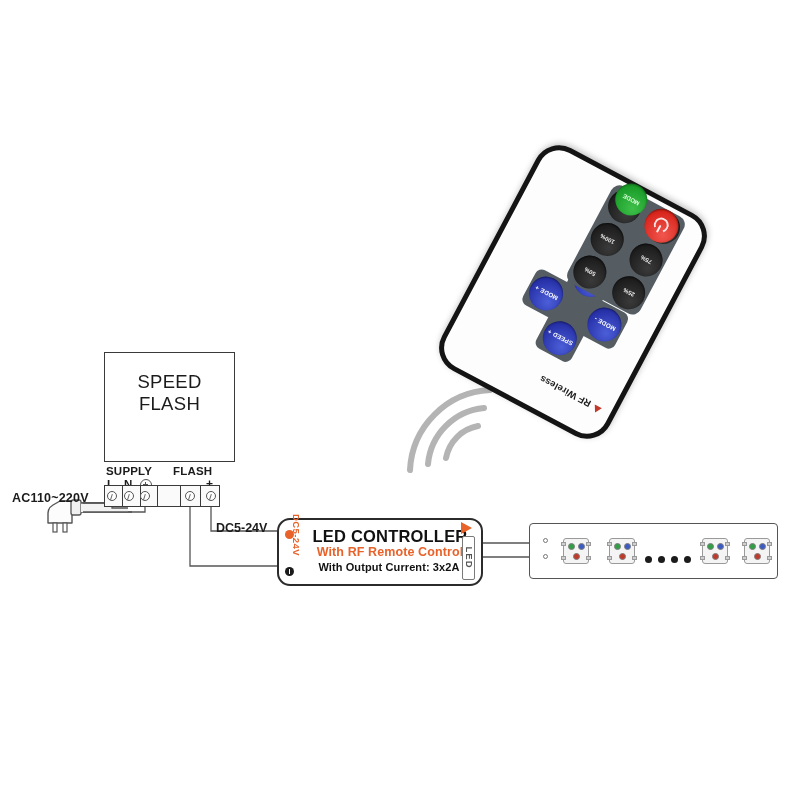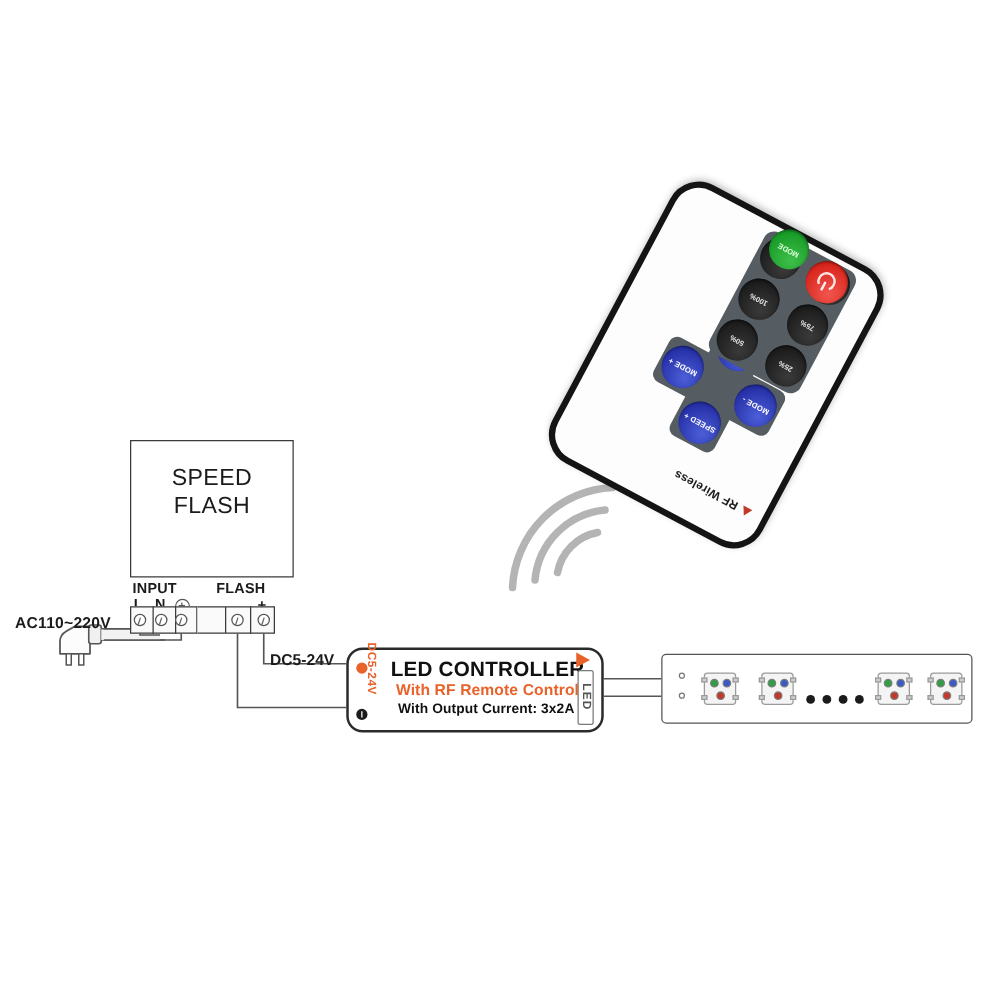--- a/index.html
+++ b/index.html
@@ -241,21 +241,21 @@
     <path d="M483,543 L529,543" stroke="#555" stroke-width="1.3" fill="none"></path>
     <path d="M483,557 L529,557" stroke="#555" stroke-width="1.3" fill="none"></path>
   </svg>
 
   <div class="ps-box"></div>
   <div class="ps-title">
     <div>SPEED</div>
     <div>FLASH</div>
   </div>
 
-  <div class="ps-labelrow lbl-input">INPUT</div>
+  <div class="ps-labelrow lbl-input">SUPPLY</div>
   <div class="ps-labelrow lbl-output">FLASH</div>
   <div class="ps-labelrow lbl-l">L</div>
   <div class="ps-labelrow lbl-n">N</div>
   <div class="earth-ico"></div>
   <div class="ps-labelrow lbl-minus">–</div>
   <div class="ps-labelrow lbl-plus">+</div>
 
   <div class="term-strip ts-left"></div>
   <div class="term-strip ts-mid"></div>
   <div class="term-strip ts-right"></div>

